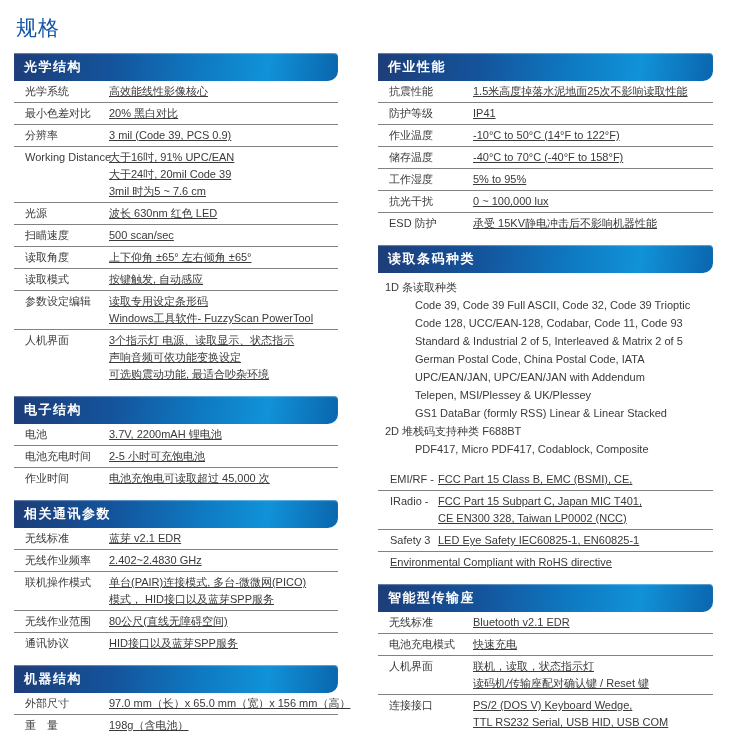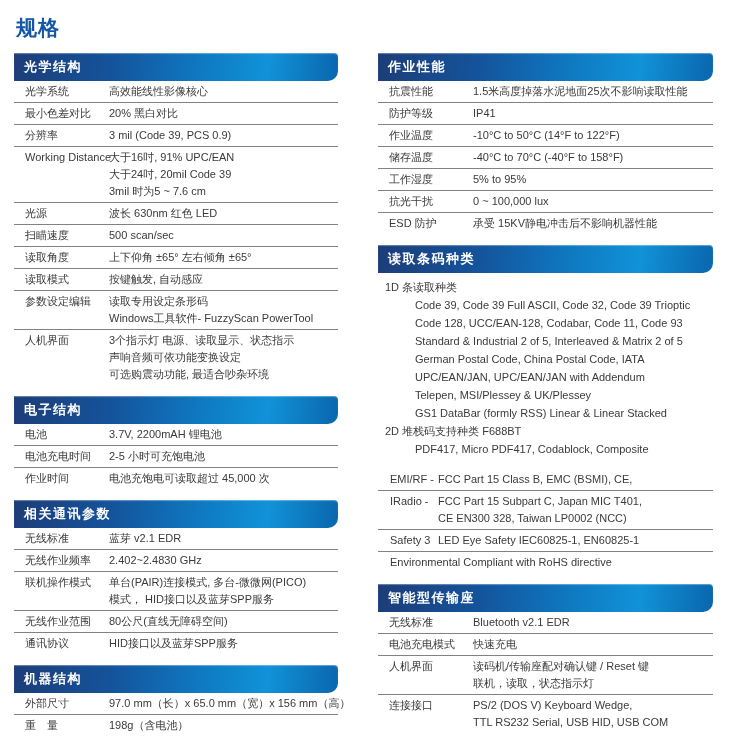--- a/index.html
+++ b/index.html
@@ -5,21 +5,21 @@
   * { box-sizing: border-box; margin: 0; padding: 0; }
   html, body { background: #ffffff; }
   body {
     width: 737px; height: 736px; overflow: hidden;
     font-family: "Liberation Sans", "DejaVu Sans", sans-serif;
     color: var(--text-dark, #3a3a3a);
   }
   .page { padding: 12px 0 0 14px; }
   .title {
     color: var(--title-blue, #1356a8);
-    font-size: 21px; font-weight: bold;
+    font-size: 21px; font-weight: normal;
     margin: 2px 0 11px 2px; letter-spacing: 1px;
   }
   .columns { display: flex; align-items: flex-start; }
   #col-left  { width: 324px; margin-right: 40px; flex-shrink: 0; }
   #col-right { width: 335px; flex-shrink: 0; }
 
   .spec-section { margin-bottom: 11px; }
   .section-header {
     height: 28px;
     display: flex; align-items: center;
@@ -42,21 +42,21 @@
     border-bottom: 1px solid var(--divider, #828282);
     padding: 2px 0;
   }
   .spec-row:last-child { border-bottom: none; }
   .row-label {
     width: 95px; flex-shrink: 0;
     padding-left: 11px;
     font-size: 11px; line-height: 17px;
     white-space: nowrap;
   }
-  .row-value { font-size: 11px; line-height: 17px; white-space: nowrap; }
+  .row-value { font-size: 11px; line-height: 17px; white-space: nowrap; text-decoration: underline; }
   .value-line { white-space: nowrap; }
 
   
   .cert .row-label { width: 60px; padding-left: 12px; }
   .cert .spec-row.fullwidth .row-value { padding-left: 12px; }
 
   
   .list-section .section-body { padding-top: 5px; }
   .list-line { font-size: 11px; line-height: 18px; white-space: nowrap; }
   .list-line.indent-0 { padding-left: 7px; }
@@ -376,22 +376,22 @@
   <div class="spec-row">
     <div class="row-label">电池充电模式</div>
     <div class="row-value">
                 <div class="value-line">快速充电</div>
               </div>
   </div>
 
   <div class="spec-row">
     <div class="row-label">人机界面</div>
     <div class="row-value">
+                <div class="value-line">联机，读取，状态指示灯</div>
                 <div class="value-line">读码机/传输座配对确认键  /  Reset  键</div>
-                <div class="value-line">联机，读取，状态指示灯</div>
               </div>
   </div>
 
   <div class="spec-row">
     <div class="row-label">连接接口</div>
     <div class="row-value">
                 <div class="value-line">PS/2 (DOS V) Keyboard Wedge,</div>
                 <div class="value-line">TTL RS232 Serial, USB HID, USB COM</div>
               </div>
   </div>

